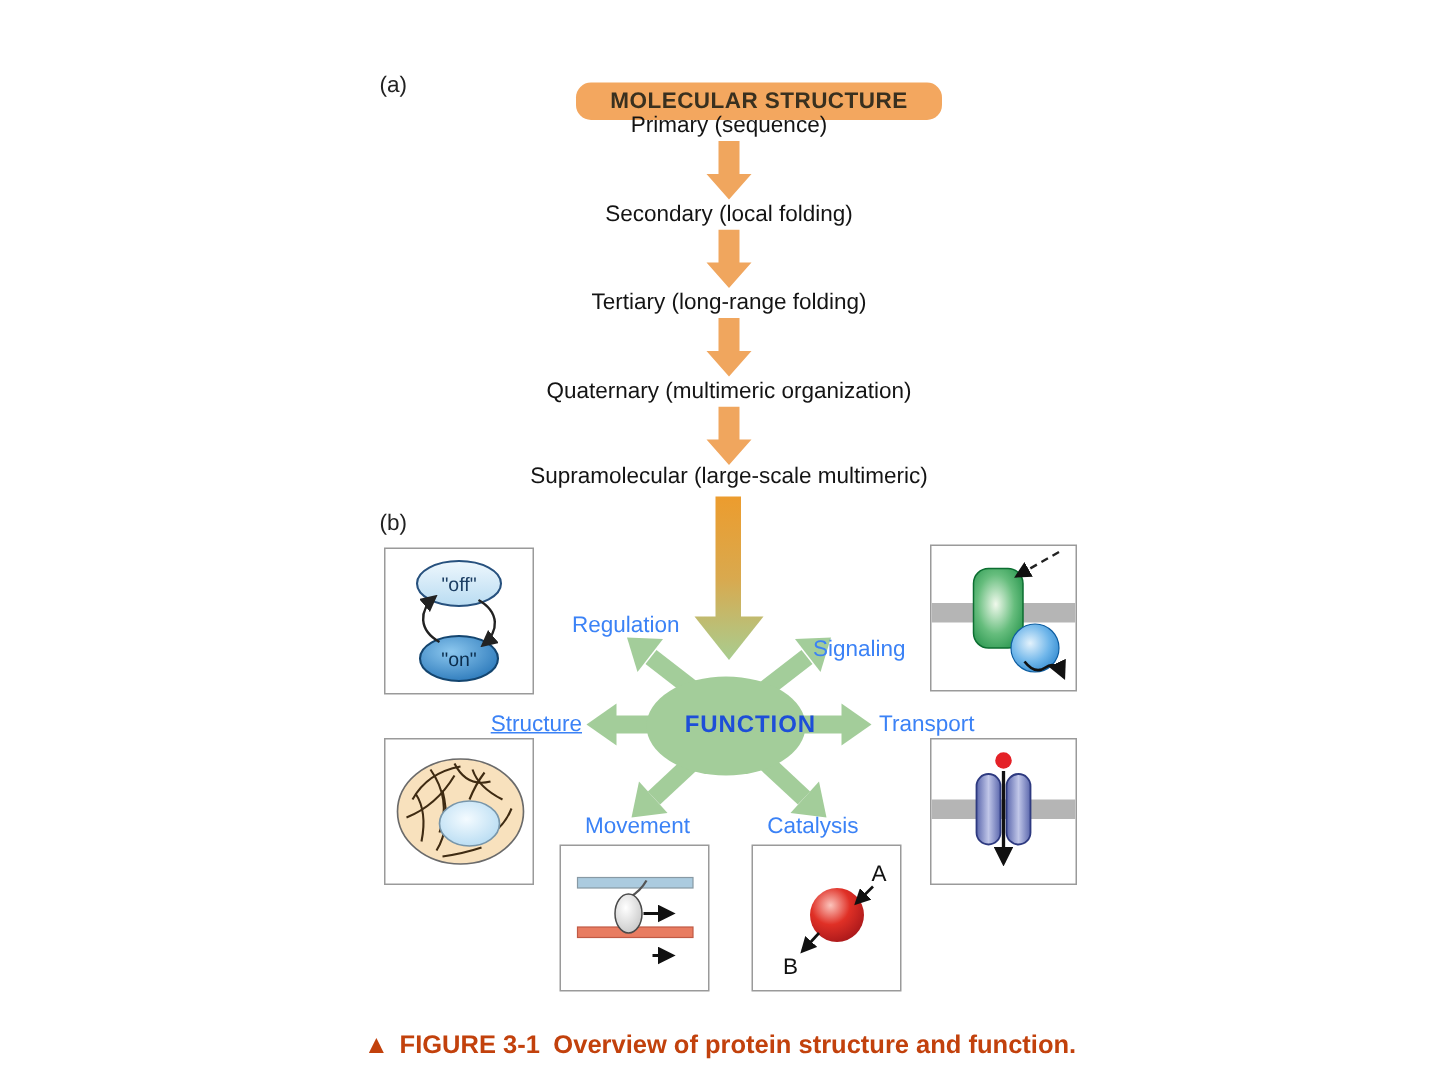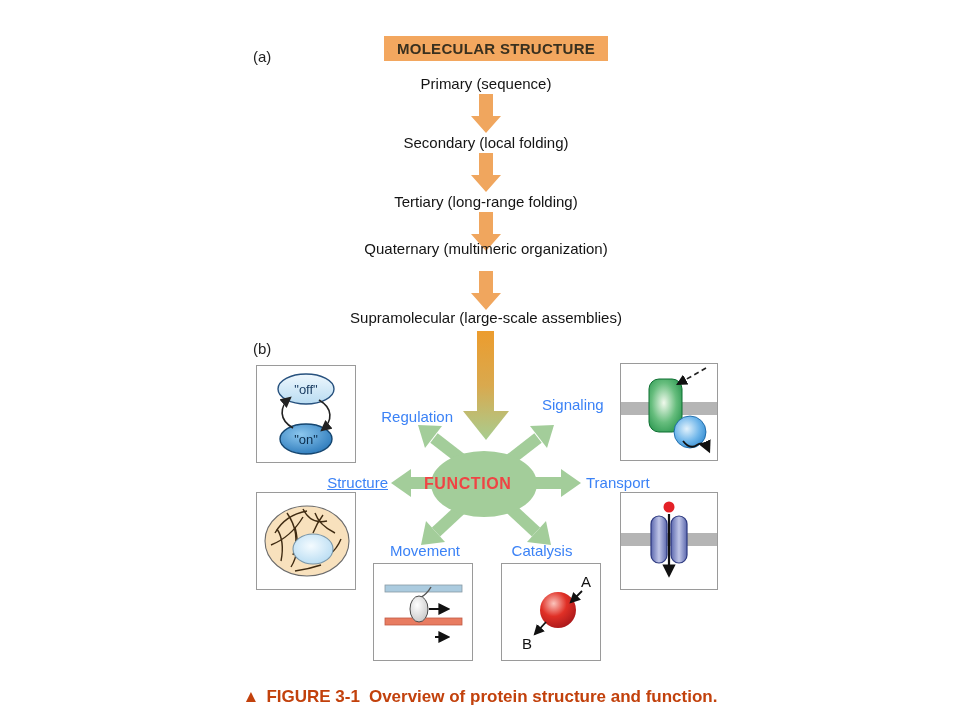--- a/index.html
+++ b/index.html
@@ -6,60 +6,60 @@
   .fig { position:relative; width:960px; height:720px; background:#ffffff;
          font-family:"Liberation Sans", sans-serif; color:#1a1a1a; overflow:hidden; }
   .abs { position:absolute; }
   .panel-label { font-size:15px; color:#222; }
   .ms-header { background:#f3a75f; color:#39301f; font-weight:bold; font-size:15px;
                text-align:center; line-height:25px; letter-spacing:0.3px; }
   .level { font-size:15px; text-align:center; color:#141414; }
   .fn-label { font-size:15px; color:#3b82f6; }
   .ta-r { text-align:right; } .ta-l { text-align:left; } .ta-c { text-align:center; }
   .icon-box { background:#ffffff; border:1px solid #9a9a9a; box-sizing:border-box; z-index:2; }
-  .hub-label { font-weight:bold; font-size:16px; letter-spacing:0.6px; color:#ef4444;
-               text-align:left; z-index:2; }
+  .hub-label { font-weight:bold; font-size:16px; letter-spacing:0.6px; color:#1d4ed8;
+               text-align:right; z-index:2; }
   .overlay { z-index:1; pointer-events:none; }
   .lbl { z-index:2; }
   .caption { left:0; top:687; width:960px; text-align:center; font-weight:bold;
              font-size:17px; color:#c2410c; }
   .caption .cap-marker { margin-right:7px; }
   .caption .cap-text { margin-left:9px; }
   svg text { font-family:"Liberation Sans", sans-serif; }
 </style>
 </head>
 <body>
 
 <div class="fig">
 
   <div class="abs panel-label" style="left:253px; top:48px;">(a)</div>
 
-  <div class="abs ms-header" style="left:384px; top:36px; width:224px; height:25px;">MOLECULAR STRUCTURE</div>
+  <div class="abs ms-header" style="left:384px; top:55px; width:244px; height:25px;border-radius:10px;">MOLECULAR STRUCTURE</div>
 
   <div class="abs level" style="left:236px; top:75px; width:500px;">Primary (sequence)</div>
   <svg class="abs" style="left:468px; top:94px;" width="36" height="40">
     <polygon points="11,0 25,0 25,22 33,22 18,39 3,22 11,22" fill="#f0a65e"></polygon>
   </svg>
 
   <div class="abs level" style="left:236px; top:134px; width:500px;">Secondary (local folding)</div>
   <svg class="abs" style="left:468px; top:153px;" width="36" height="40">
     <polygon points="11,0 25,0 25,22 33,22 18,39 3,22 11,22" fill="#f0a65e"></polygon>
   </svg>
 
   <div class="abs level" style="left:236px; top:193px; width:500px;">Tertiary (long-range folding)</div>
   <svg class="abs" style="left:468px; top:212px;" width="36" height="40">
     <polygon points="11,0 25,0 25,22 33,22 18,39 3,22 11,22" fill="#f0a65e"></polygon>
   </svg>
 
-  <div class="abs level" style="left:236px; top:240px; width:500px;">Quaternary (multimeric organization)</div>
+  <div class="abs level" style="left:236px; top:252px; width:500px;">Quaternary (multimeric organization)</div>
   <svg class="abs" style="left:468px; top:271px;" width="36" height="40">
     <polygon points="11,0 25,0 25,22 33,22 18,39 3,22 11,22" fill="#f0a65e"></polygon>
   </svg>
 
-  <div class="abs level" style="left:236px; top:309px; width:500px;">Supramolecular (large-scale assemblies)</div>
+  <div class="abs level" style="left:236px; top:309px; width:500px;">Supramolecular (large-scale multimeric)</div>
 
   <div class="abs panel-label" style="left:253px; top:340px;">(b)</div>
 
   <svg class="abs overlay" style="left:0; top:0;" width="960" height="720">
     <defs>
       <linearGradient id="flowGrad" x1="0" y1="331" x2="0" y2="440" gradientUnits="userSpaceOnUse">
         <stop offset="0" stop-color="#ec9c2e"></stop>
         <stop offset="0.5" stop-color="#d9a94e"></stop>
         <stop offset="1" stop-color="#a8cd90"></stop>
       </linearGradient>
@@ -94,21 +94,21 @@
       <line x1="507" y1="505" x2="536" y2="532" stroke="#a3cd9a" stroke-width="12"></line>
       <polygon points="546,521 527,542 551,545" fill="#a3cd9a"></polygon>
     </g>
 
     <ellipse cx="484" cy="484" rx="53" ry="33" fill="#a3cd9a"></ellipse>
   </svg>
 
   <div class="abs hub-label" style="left:424px; top:475px; width:120px;">FUNCTION</div>
 
   <div class="abs fn-label ta-r lbl" style="left:320px; top:408px; width:133px;">Regulation</div>
-  <div class="abs fn-label ta-l lbl" style="left:542px; top:396px; width:140px;">Signaling</div>
+  <div class="abs fn-label ta-l lbl" style="left:542px; top:424px; width:140px;">Signaling</div>
   <div class="abs fn-label ta-r lbl" style="left:268px; top:474px; width:120px;text-decoration:underline;">Structure</div>
   <div class="abs fn-label ta-l lbl" style="left:586px; top:474px; width:120px;">Transport</div>
   <div class="abs fn-label ta-c lbl" style="left:355px; top:542px; width:140px;">Movement</div>
   <div class="abs fn-label ta-c lbl" style="left:472px; top:542px; width:140px;">Catalysis</div>
 
   <div class="abs icon-box" style="left:256px; top:365px; width:100px; height:98px;">
     <svg width="98" height="96" viewBox="0 0 98 96">
       <defs>
         <linearGradient id="gradOff" x1="0" y1="0" x2="0" y2="1">
           <stop offset="0" stop-color="#eef7fd"></stop>

